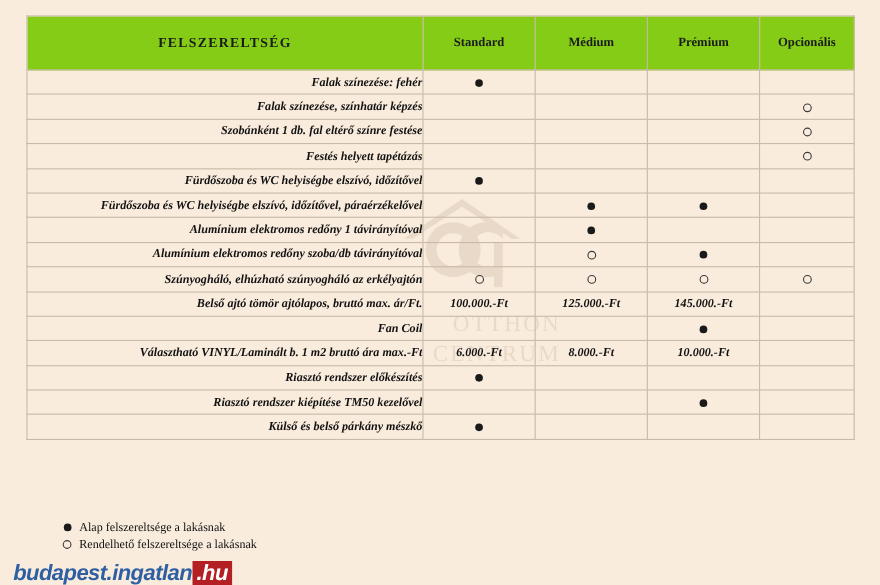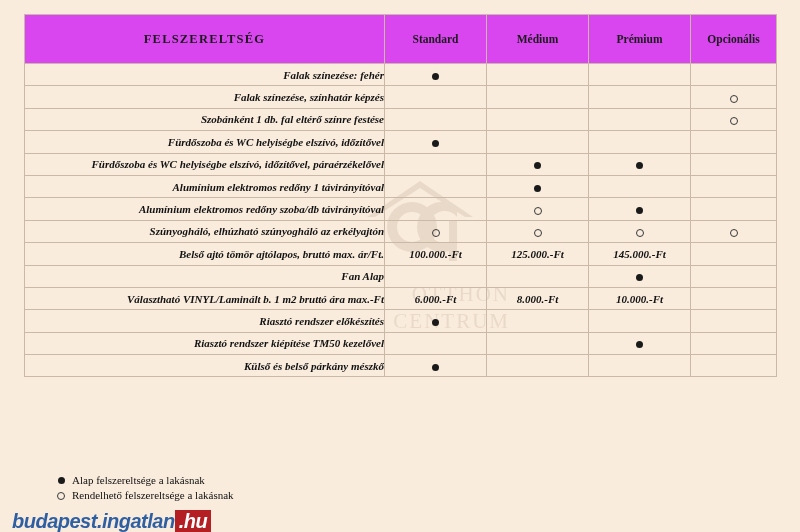--- a/index.html
+++ b/index.html
@@ -66,21 +66,21 @@
     padding: 0;
     vertical-align: middle;
   }
   table.spec thead th {
     height: 48px;
     font-family: "Liberation Serif", serif;
     font-weight: bold;
     font-size: 11.5px;
     color: #1b1b1b;
     text-align: center;
-    background: #d946ef;
+    background: #84cc16;
   }
   table.spec thead th.feature-head {
     font-size: 12.5px;
     letter-spacing: 1.2px;
   }
   table.spec tbody td {
     height: 21.4px;
     font-size: 11px;
     color: #111;
     background: transparent;
@@ -218,20 +218,27 @@
           <td class="mark"><span class="dot-open"></span></td>
         </tr>
         <tr>
           <td class="feature">Szobánként 1 db. fal eltérő színre festése</td>
           <td class="mark"></td>
           <td class="mark"></td>
           <td class="mark"></td>
           <td class="mark"><span class="dot-open"></span></td>
         </tr>
         <tr>
+          <td class="feature">Festés helyett tapétázás</td>
+          <td class="mark"></td>
+          <td class="mark"></td>
+          <td class="mark"></td>
+          <td class="mark"><span class="dot-open"></span></td>
+        </tr>
+        <tr>
           <td class="feature">Fürdőszoba és WC helyiségbe elszívó, időzítővel</td>
           <td class="mark"><span class="dot-filled"></span></td>
           <td class="mark"></td>
           <td class="mark"></td>
           <td class="mark"></td>
         </tr>
         <tr>
           <td class="feature">Fürdőszoba és WC helyiségbe elszívó, időzítővel, páraérzékelővel</td>
           <td class="mark"></td>
           <td class="mark"><span class="dot-filled"></span></td>
@@ -260,21 +267,21 @@
           <td class="mark"><span class="dot-open"></span></td>
         </tr>
         <tr>
           <td class="feature">Belső ajtó tömör ajtólapos, bruttó max. ár/Ft.</td>
           <td class="price">100.000.-Ft</td>
           <td class="price">125.000.-Ft</td>
           <td class="price">145.000.-Ft</td>
           <td class="mark"></td>
         </tr>
         <tr>
-          <td class="feature">Fan Alap</td>
+          <td class="feature">Fan Coil</td>
           <td class="mark"></td>
           <td class="mark"></td>
           <td class="mark"><span class="dot-filled"></span></td>
           <td class="mark"></td>
         </tr>
         <tr>
           <td class="feature">Választható VINYL/Laminált b. 1 m2 bruttó ára max.-Ft</td>
           <td class="price">6.000.-Ft</td>
           <td class="price">8.000.-Ft</td>
           <td class="price">10.000.-Ft</td>

